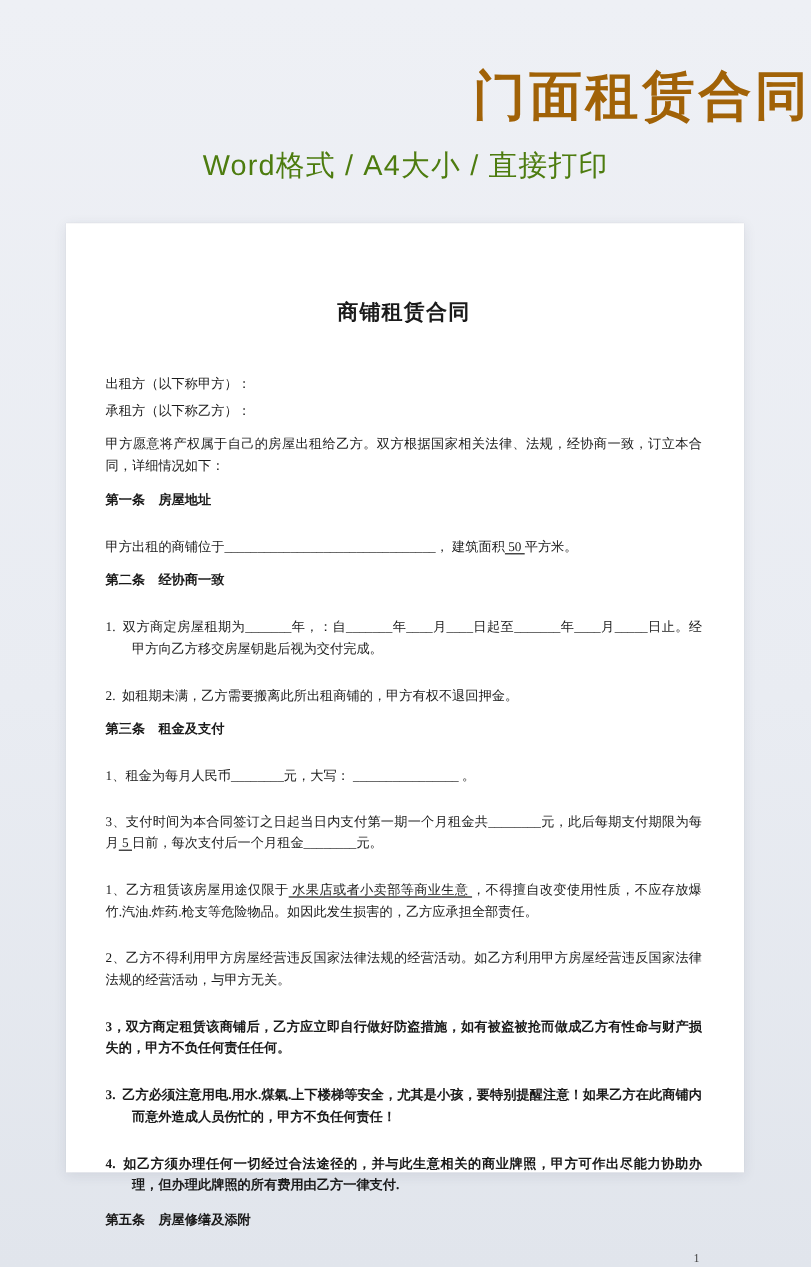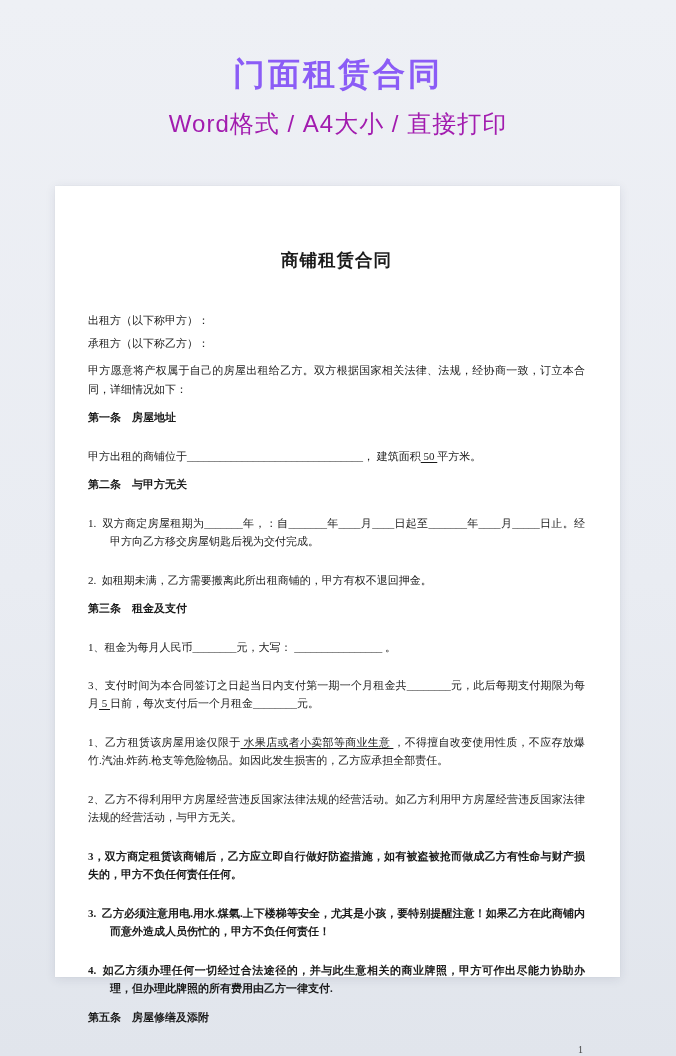--- a/index.html
+++ b/index.html
@@ -4,25 +4,25 @@
 <style>
   html,body{margin:0;padding:0;}
   body{
     width:676px;height:1056px;overflow:hidden;
     background:linear-gradient(180deg,#eef0f5 0%,#e9ecf2 55%,#e1e5ec 100%);
     font-family:"Liberation Sans","DejaVu Sans",sans-serif;
     position:relative;
   }
   .header{text-align:center;padding-top:56px;}
   .header .big-title{
-    font-size:32px;font-weight:bold;color:#8b5cf6;margin:0;
-    letter-spacing:3px;line-height:1.15;
+    font-size:44px;font-weight:bold;color:#a16207;margin:0;
+    letter-spacing:3px;line-height:1.15;text-align:right;
   }
   .header .sub-title{
-    font-size:24px;color:#a21caf;margin-top:15px;letter-spacing:1px;
+    font-size:24px;color:#4d7c0f;margin-top:15px;letter-spacing:1px;
   }
   .paper{
     position:absolute;left:55px;top:186px;width:565px;height:791px;
     background:#ffffff;
     box-shadow:0 2px 10px rgba(40,50,80,0.10),0 0 1px rgba(0,0,0,0.08);
   }
   .doc{
     padding:60px 35px 0 33px;
     font-family:"Liberation Serif","DejaVu Serif",serif;
     color:#1a1a1a;font-size:11px;line-height:1.68;
@@ -56,21 +56,21 @@
 
 <div class="paper">
   <div class="doc">
     <div class="doc-title">商铺租赁合同</div>
     <div class="party">出租方（以下称甲方）：</div>
     <div class="party">承租方（以下称乙方）：</div>
     <div class="intro">甲方愿意将产权属于自己的房屋出租给乙方。双方根据国家相关法律、法规，经协商一致，订立本合同，详细情况如下：</div>
     <div>
         <div class="blk heading sp-before-h1"><span>第一条　房屋地址</span></div>
         <div class="blk flush"><span>甲方出租的商铺位于________________________________，&nbsp;建筑面积</span><span class="u"> 50 </span><span>平方米。</span></div>
-        <div class="blk heading"><span>第二条　与甲方无关</span></div>
+        <div class="blk heading"><span>第二条　经协商一致</span></div>
         <div class="blk hang"><span>1.&nbsp;&nbsp;双方商定房屋租期为_______年，：自_______年____月____日起至_______年____月_____日止。经甲方向乙方移交房屋钥匙后视为交付完成。</span></div>
         <div class="blk hang"><span>2.&nbsp;&nbsp;如租期未满，乙方需要搬离此所出租商铺的，甲方有权不退回押金。</span></div>
         <div class="blk heading"><span>第三条　租金及支付</span></div>
         <div class="blk flush"><span>1、租金为每月人民币________元，大写：&nbsp;________________&nbsp;。</span></div>
         <div class="blk flush"><span>3、支付时间为本合同签订之日起当日内支付第一期一个月租金共________元，此后每期支付期限为每月</span><span class="u"> 5 </span><span>日前，每次支付后一个月租金________元。</span></div>
         <div class="blk flush"><span>1、乙方租赁该房屋用途仅限于</span><span class="u"> 水果店或者小卖部等商业生意 </span><span>，不得擅自改变使用性质，不应存放爆竹.汽油.炸药.枪支等危险物品。如因此发生损害的，乙方应承担全部责任。</span></div>
         <div class="blk flush"><span>2、乙方不得利用甲方房屋经营违反国家法律法规的经营活动。如乙方利用甲方房屋经营违反国家法律法规的经营活动，与甲方无关。</span></div>
         <div class="blk flush bold"><span>3，双方商定租赁该商铺后，乙方应立即自行做好防盗措施，如有被盗被抢而做成乙方有性命与财产损失的，甲方不负任何责任任何。</span></div>
         <div class="blk hang bold"><span>3.&nbsp;&nbsp;乙方必须注意用电.用水.煤氣.上下楼梯等安全，尤其是小孩，要特别提醒注意！如果乙方在此商铺内而意外造成人员伤忙的，甲方不负任何责任！</span></div>
         <div class="blk hang bold"><span>4.&nbsp;&nbsp;如乙方须办理任何一切经过合法途径的，并与此生意相关的商业牌照，甲方可作出尽能力协助办理，但办理此牌照的所有费用由乙方一律支付.</span></div>

